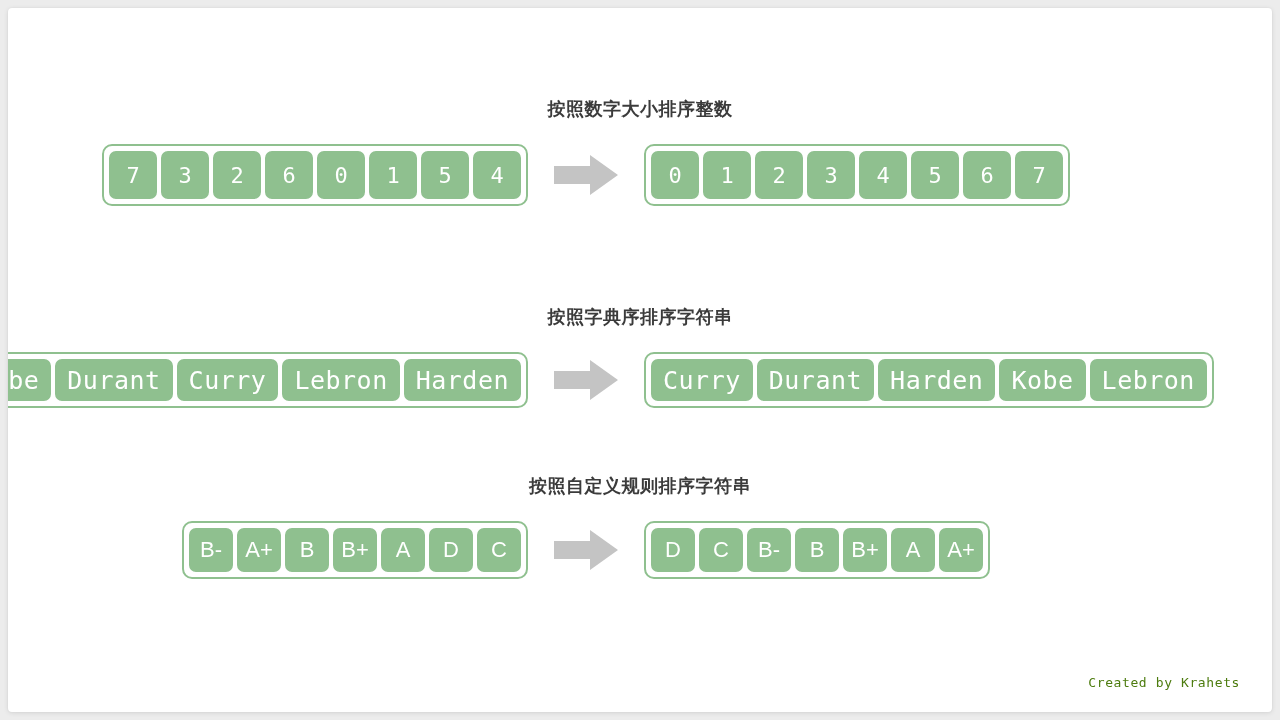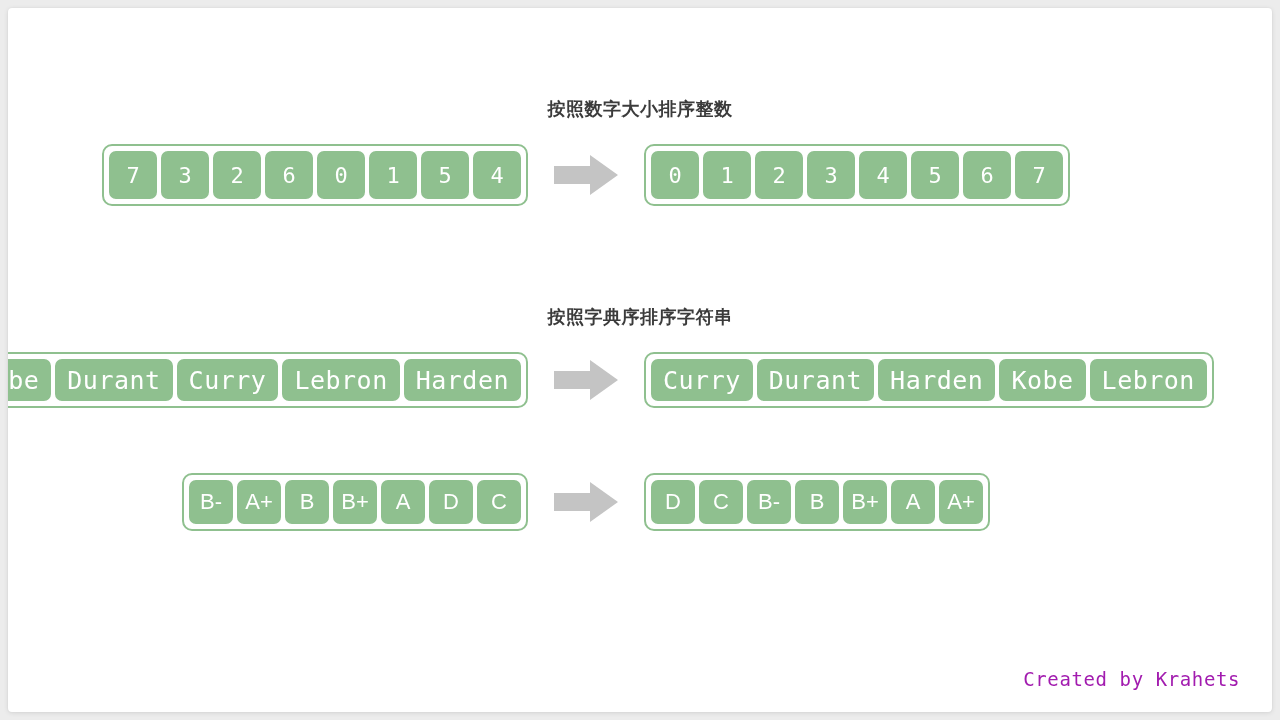--- a/index.html
+++ b/index.html
@@ -112,22 +112,22 @@
     align-items: center;
   }
   .left-holder  { justify-content: flex-end; width: 458px; }
   .right-holder { justify-content: flex-start; width: 566px; }
 
   .footer {
     position: absolute;
     right: 32px;
     bottom: 22px;
     font-family: "DejaVu Sans Mono", monospace;
-    font-size: 19px;
-    color: #a21caf;
+    font-size: 13px;
+    color: #4d7c0f;
     letter-spacing: 0.6px;
   }
 </style>
 </head>
 <body>
 
 <div class="card">
 
   <div class="section sec1">
     <div class="sec-title">按照数字大小排序整数</div>
@@ -187,20 +187,21 @@
             <div class="cell">Durant</div>
             <div class="cell">Harden</div>
             <div class="cell">Kobe</div>
             <div class="cell">Lebron</div>
           </div>
       </div>
     </div>
   </div>
 
   <div class="section sec3">
+    <div class="sec-title">按照自定义规则排序字符串</div>
     <div class="row">
       <div class="left-holder">
         <div class="array grade">
             <div class="cell">B-</div>
             <div class="cell">A+</div>
             <div class="cell">B</div>
             <div class="cell">B+</div>
             <div class="cell">A</div>
             <div class="cell">D</div>
             <div class="cell">C</div>

